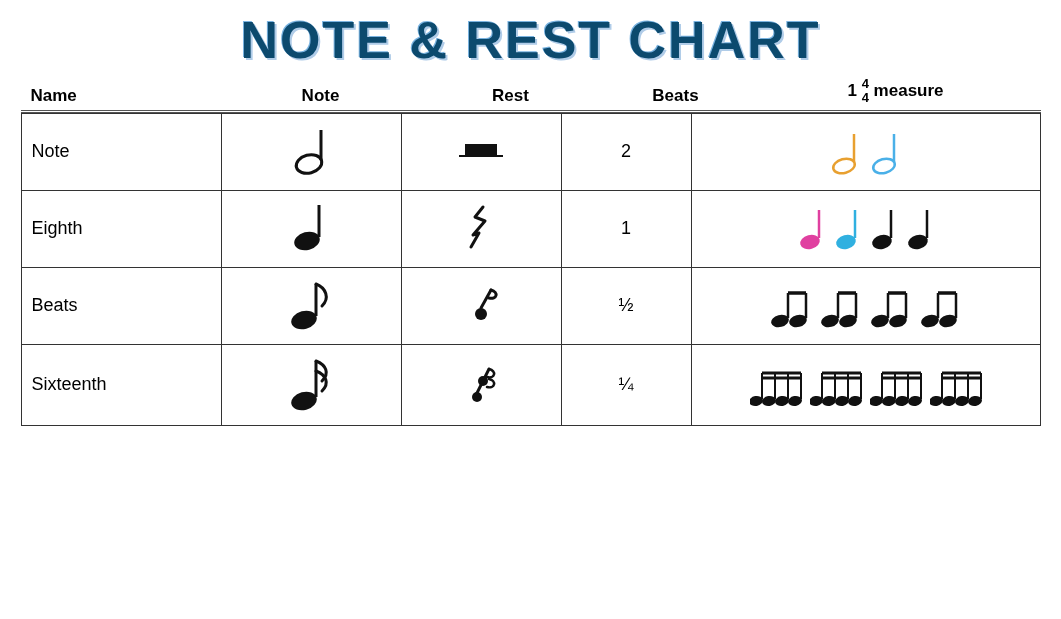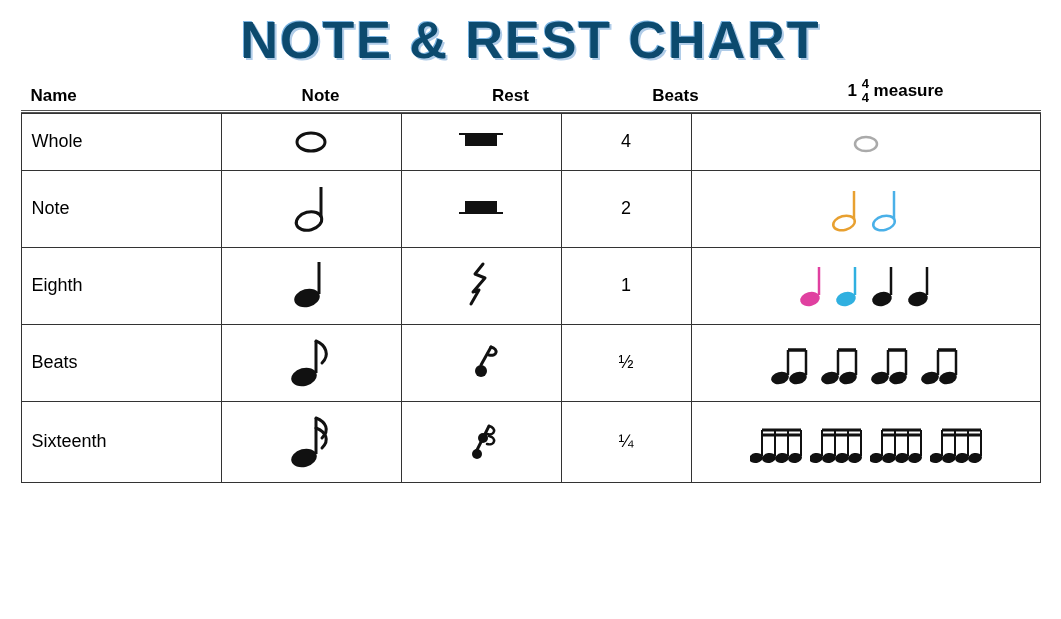--- a/index.html
+++ b/index.html
@@ -116,46 +116,20 @@
     <span>1</span>&nbsp;<span class="frac-time">
         <span>4</span>
         <span>4</span>
       </span>&nbsp;<span>measure</span>
   </div>
 </div>
 
 <table>
   <tbody>
 
-    <tr>
-      <td class="row-name">Whole</td>
-      <td class="row-note">
-        
-        <svg width="48" height="36" viewBox="0 0 48 36">
-          <ellipse cx="24" cy="20" rx="14" ry="9" fill="none" stroke="#111" stroke-width="3"></ellipse>
-          <ellipse cx="24" cy="20" rx="6" ry="5" fill="white"></ellipse>
-        </svg>
-      </td>
-      <td class="row-rest">
-        
-        <svg width="60" height="32" viewBox="0 0 60 32">
-          <line x1="8" y1="10" x2="52" y2="10" stroke="#111" stroke-width="2"></line>
-          <rect x="14" y="10" width="32" height="12" fill="#111"></rect>
-        </svg>
-      </td>
-      <td class="row-beats">4</td>
-      <td class="row-measure">
-        <div class="measure-notes">
-          <svg width="30" height="30" viewBox="0 0 30 30">
-            <ellipse cx="15" cy="17" rx="11" ry="7" fill="none" stroke="#aaa" stroke-width="2.5"></ellipse>
-            <ellipse cx="15" cy="17" rx="5" ry="4" fill="white"></ellipse>
-          </svg>
-        </div>
-      </td>
-    </tr>
 
     <tr>
       <td class="row-name">Note</td>
       <td class="row-note">
         <svg width="40" height="56" viewBox="0 0 40 56">
           <ellipse cx="18" cy="42" rx="13" ry="9" fill="none" stroke="#111" stroke-width="3" transform="rotate(-15 18 42)"></ellipse>
           <line x1="30" y1="38" x2="30" y2="8" stroke="#111" stroke-width="3"></line>
         </svg>
       </td>
       <td class="row-rest">

